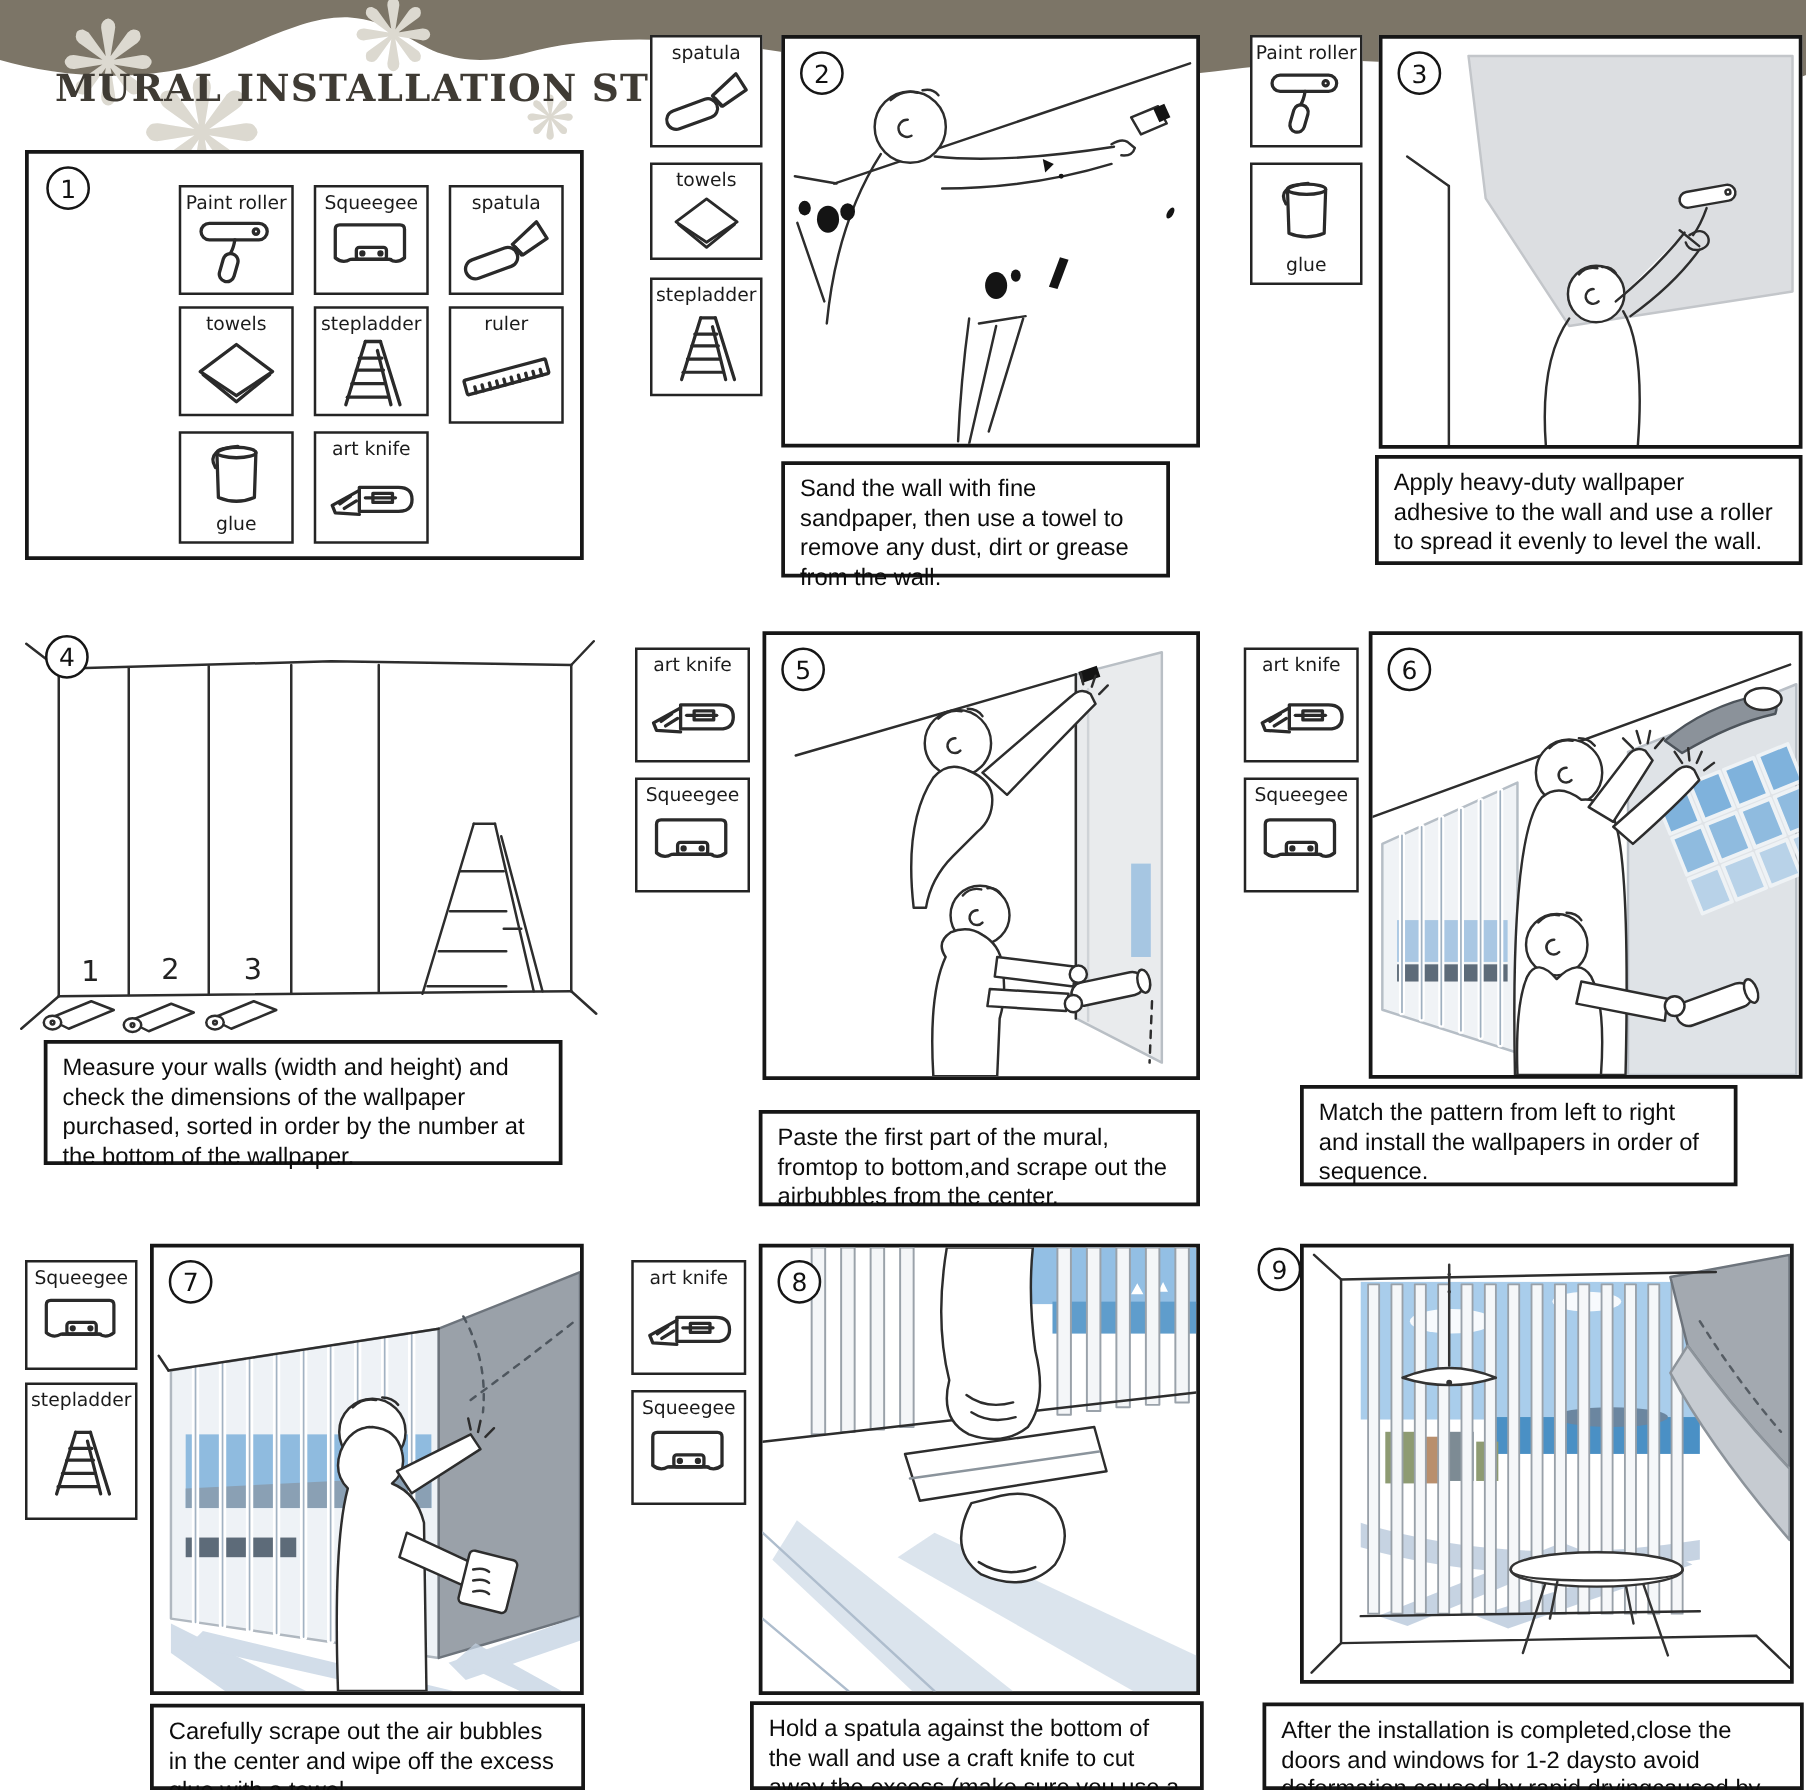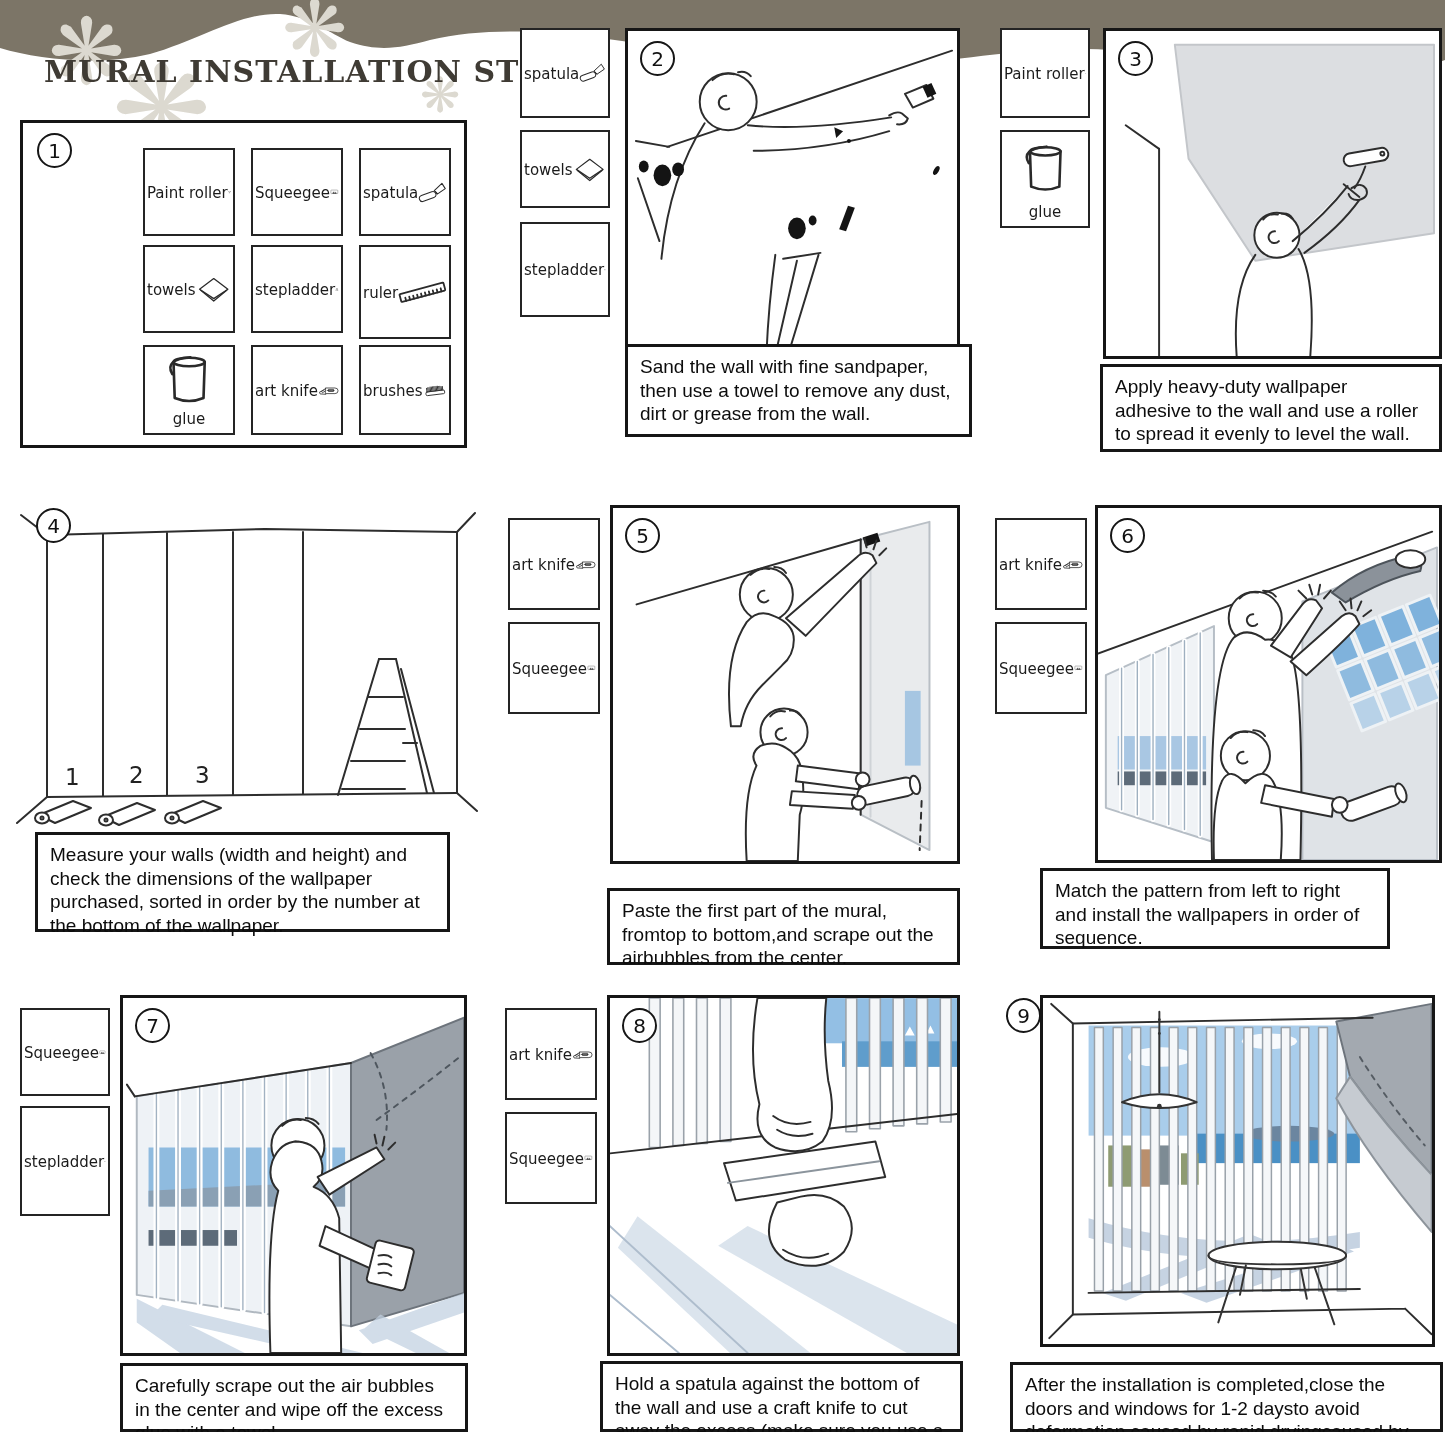--- a/index.html
+++ b/index.html
@@ -14,21 +14,21 @@
     font-family:"DejaVu Serif",serif;font-weight:bold;font-size:30px;
     letter-spacing:1px;color:#3f3b34;white-space:nowrap;
   }
   .mainbox{position:absolute;border:3px solid #161616;background:#fff;box-sizing:border-box;}
   .caption{
     position:absolute;border:3px solid #161616;background:#fff;box-sizing:border-box;
     font-size:19px;line-height:1.24;color:#0c0c0c;padding:8px 12px;
   }
   .toolbox{
     position:absolute;border:2px solid #242424;background:#fff;box-sizing:border-box;
-    display:flex;flex-direction:row;align-items:center;padding:3px 2px 2px 2px;
+    display:flex;flex-direction:column;align-items:center;padding:3px 2px 2px 2px;
   }
   .toolbox.label-bottom{flex-direction:column-reverse;padding-bottom:5px;align-items:center;}
   .tlabel{font-size:15px;color:#1b1b1b;font-family:"DejaVu Sans",sans-serif;white-space:nowrap;}
   .tool-icon{flex:1;width:86%;stroke:#2a2a2a;fill:none;stroke-width:2.2;
     stroke-linecap:round;stroke-linejoin:round;min-height:0;}
   .stepnum{
     position:absolute;width:31px;height:31px;border:2.5px solid #161616;border-radius:50%;
     display:flex;align-items:center;justify-content:center;font-size:20px;background:#fff;
     font-family:"DejaVu Sans",sans-serif;z-index:6;
   }
@@ -157,26 +157,20 @@
     <svg class="tool-icon" viewBox="0 0 60 50">
         <use href="#i-glue"></use>
       </svg>
   </div>
   <div class="toolbox" style="left:228px;top:222px;width:92px;height:90px;">
     <div class="tlabel">art knife</div>
     <svg class="tool-icon" viewBox="0 0 60 50">
         <use href="#i-art-knife"></use>
       </svg>
   </div>
-  <div class="toolbox" style="left:336px;top:222px;width:92px;height:90px;">
-    <div class="tlabel">brushes</div>
-    <svg class="tool-icon" viewBox="0 0 60 50">
-        <use href="#i-brushes"></use>
-      </svg>
-  </div>
 </div>
 
 <div class="toolbox" style="left:520px;top:28px;width:90px;height:90px;">
   <div class="tlabel">spatula</div>
   <svg class="tool-icon" viewBox="0 0 60 50">
       <use href="#i-spatula"></use>
     </svg>
 </div>
 <div class="toolbox" style="left:520px;top:130px;width:90px;height:78px;">
   <div class="tlabel">towels</div>
@@ -218,21 +212,21 @@
       <ellipse cx="51" cy="141" rx="6" ry="7"></ellipse>
       <ellipse cx="172" cy="201" rx="9" ry="11"></ellipse>
       <ellipse cx="188" cy="193" rx="4" ry="5"></ellipse>
       <path d="M210 98 l9 4 -7 7 z"></path>
       <circle cx="225" cy="112" r="2"></circle>
       <path d="M224 178 l7 2 -9 24 -7 -2 z"></path>
       <ellipse cx="314" cy="142" rx="2.5" ry="5" transform="rotate(30 314 142)"></ellipse>
     </g>
   </svg>
 </div>
-<div class="caption" style="left:625px;top:344px;width:347px;height:93px;">Sand the wall with fine sandpaper, then use a towel to remove any dust, dirt or grease from the wall.</div>
+<div class="caption" style="left:625px;top:369px;width:311px;height:93px;">Sand the wall with fine sandpaper, then use a towel to remove any dust, dirt or grease from the wall.</div>
 
 <div class="toolbox" style="left:1000px;top:28px;width:90px;height:90px;">
   <div class="tlabel">Paint roller</div>
   <svg class="tool-icon" viewBox="0 0 60 50">
       <use href="#i-paint-roller"></use>
     </svg>
 </div>
 <div class="toolbox label-bottom" style="left:1000px;top:130px;width:90px;height:98px;">
   <div class="tlabel">glue</div>
   <svg class="tool-icon" viewBox="0 0 60 50">

